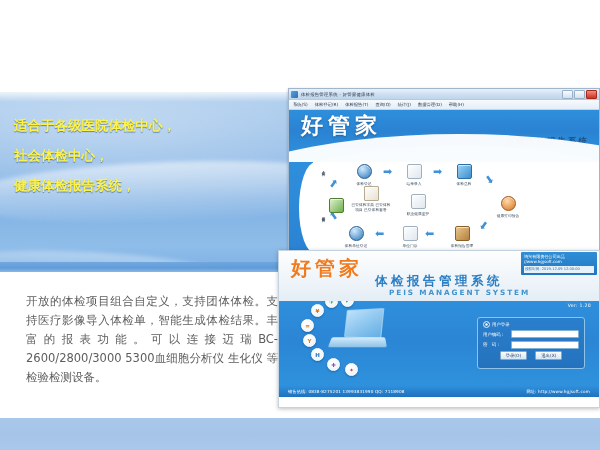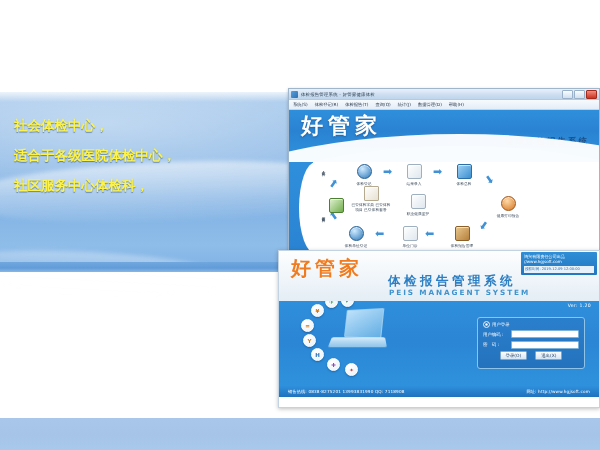--- a/index.html
+++ b/index.html
@@ -157,21 +157,21 @@
   .login-head{
     position:relative;height:50px;width:100%;
     background:linear-gradient(180deg,#fdfefe 0%,#eef4f9 60%,#e4edf5 100%);
   }
   .login-brand{
     position:absolute;left:12px;top:5px;
     font-size:20px;font-weight:700;color:#f07c22;letter-spacing:4px;line-height:24px;
     text-shadow:0 1px 0 rgba(255,255,255,.9);
   }
   .login-title-cn{
-    position:absolute;left:109px;top:22px;
+    position:absolute;left:96px;top:22px;
     font-size:12.5px;font-weight:700;color:#2d7fc4;letter-spacing:3.5px;white-space:nowrap;
   }
   .login-title-en{
     position:absolute;left:110px;top:37px;
     font-size:7.3px;font-weight:700;color:#3f93cf;letter-spacing:1.9px;white-space:nowrap;
   }
   .watermark{
     position:absolute;right:2px;top:1px;width:76px;
     background:linear-gradient(180deg,#2f8ed6,#2277c0);
     padding:2px 3px;box-sizing:border-box;border-radius:1px;
@@ -251,25 +251,26 @@
 
 
   <div class="blue-band">
     <div class="band-swoosh"></div>
     <div class="band-swoosh2"></div>
   </div>
   <div class="band-top-sheen"></div>
   <div class="band-bottom-stripe"></div>
 
   <div class="yellow-list">
+    <div>适合于各级医院体检中心，</div>
     <div>社会体检中心，</div>
-    <div>适合于各级医院体检中心，</div>
-    <div>社区服务中心体检科，</div>
+    <div>健康体检报告系统，</div>
   </div>
 
+  <div class="body-para">开放的体检项目组合自定义，支持团体体检。支持医疗影像导入体检单，智能生成体检结果。丰富的报表功能。可以连接迈瑞BC-2600/2800/3000 5300血细胞分析仪 生化仪 等检验检测设备。</div>
 
   <div class="win-top">
 
     <div class="win-titlebar">
       <div class="win-ico"></div>
       <div class="win-title-text">体检报告管理系统 - 好管家健康体检</div>
       <div class="win-btns">
         <div class="win-btn"></div>
         <div class="win-btn"></div>
         <div class="win-btn close"></div>

